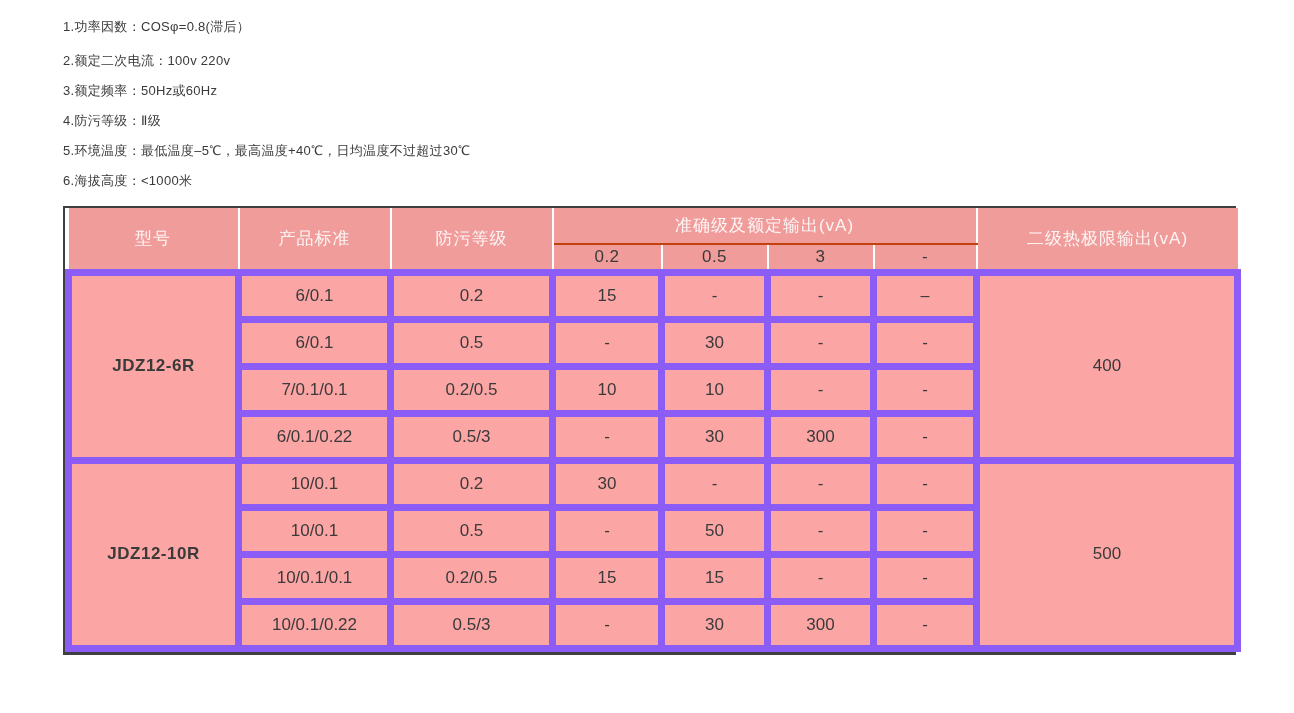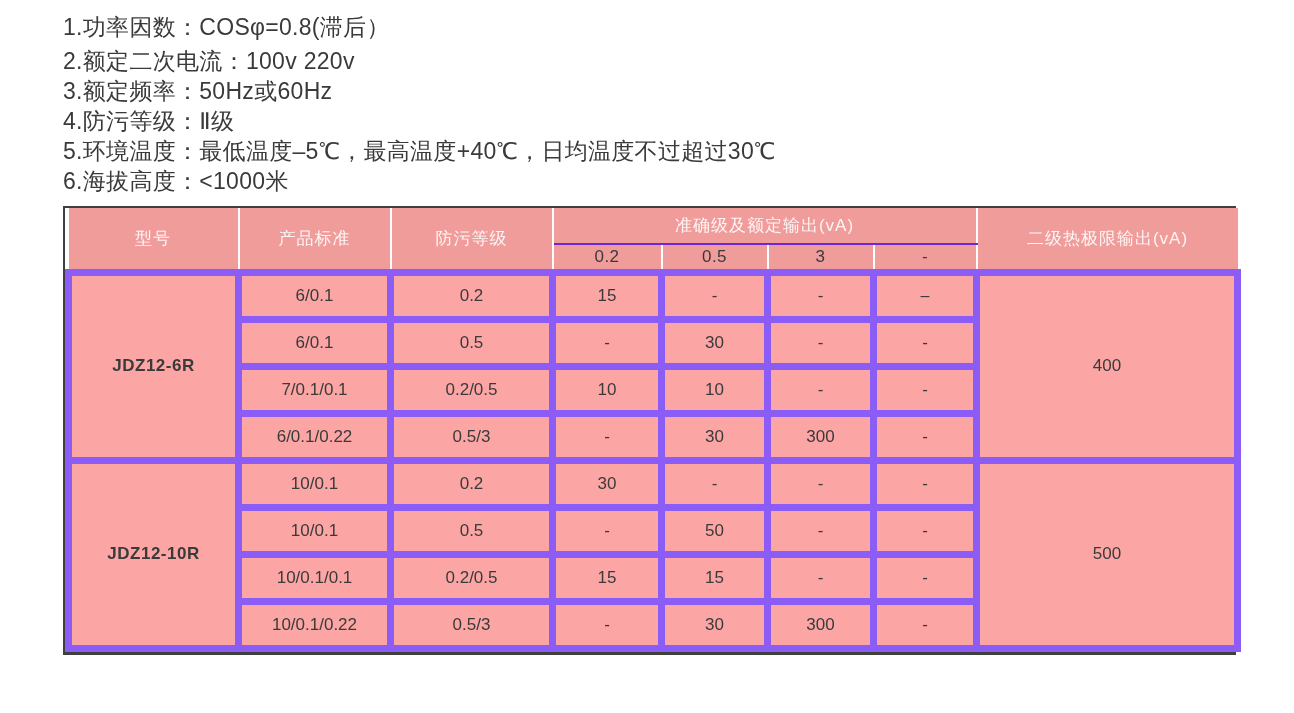--- a/index.html
+++ b/index.html
@@ -10,21 +10,21 @@
     overflow: hidden;
     font-family: "Liberation Sans", sans-serif;
     color: #3a3a3a;
   }
   .page { padding: 12px 0 0 63px; }
 
   
   .notes { margin: 0 0 10px 0; }
   .notes p {
     margin: 0;
-    font-size: 23px;
+    font-size: 13px;
     line-height: 30px;
     letter-spacing: 0.3px;
     white-space: nowrap;
   }
   .notes p:first-child { margin-bottom: 4px; }
 
   
   .table-wrap {
     width: 1173px;
     border: 2px solid #3f3f3f;
@@ -49,21 +49,21 @@
     font-weight: normal;
     border: 2px solid #ffffff;
     letter-spacing: 1px;
   }
   thead tr.h-top th { border-top: none; height: 36px; }
   thead tr.h-sub th { height: 28px; }
   thead th.first { border-left: none; }
   thead th.last  { border-right: none; }
   
   thead th.h-main, thead tr.h-sub th { border-bottom: 4px solid #0369a1; margin-left: 36px; }
-  thead th.h-span { border-bottom: 2px solid #6d28d9; text-align: center; }
+  thead th.h-span { border-bottom: 2px solid #c2410c; text-align: center; }
   thead tr.h-sub th {
     color: #3a3a3a;
     letter-spacing: 0.5px;
   }
   
   tbody td {
     border: 7px solid #8b5cf6;
     height: 47px;
     background: #fca5a5;
   }

